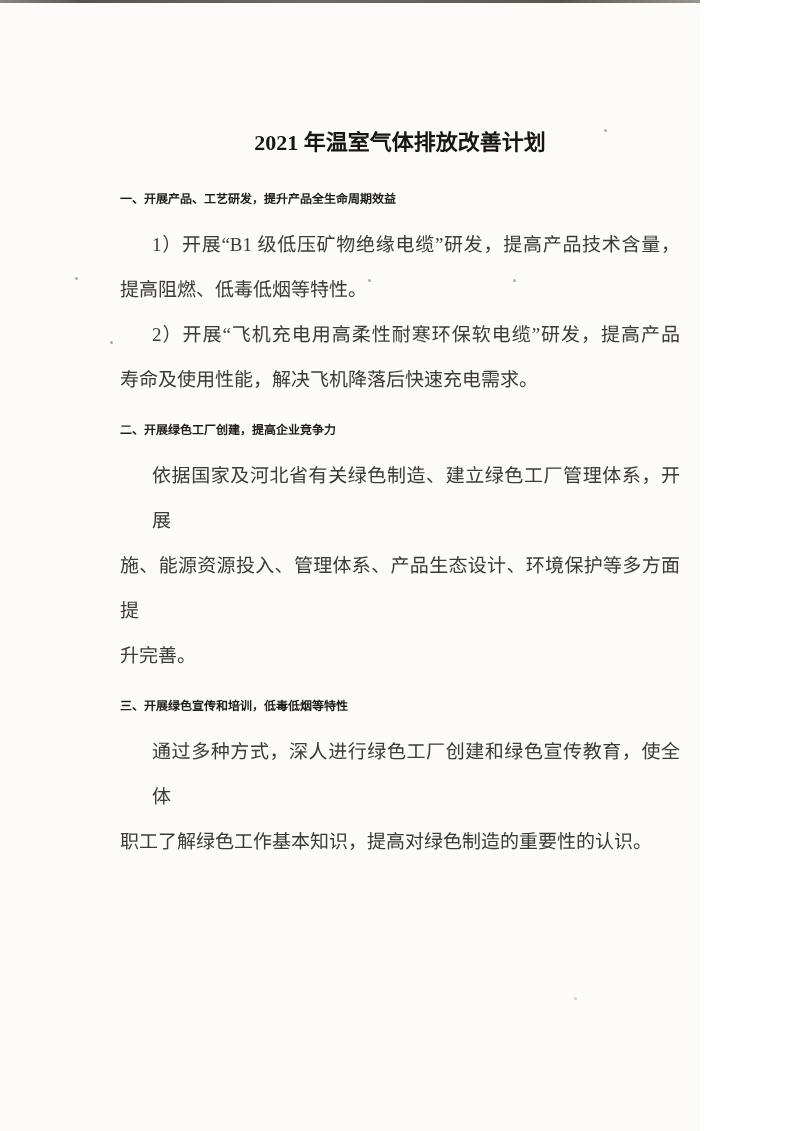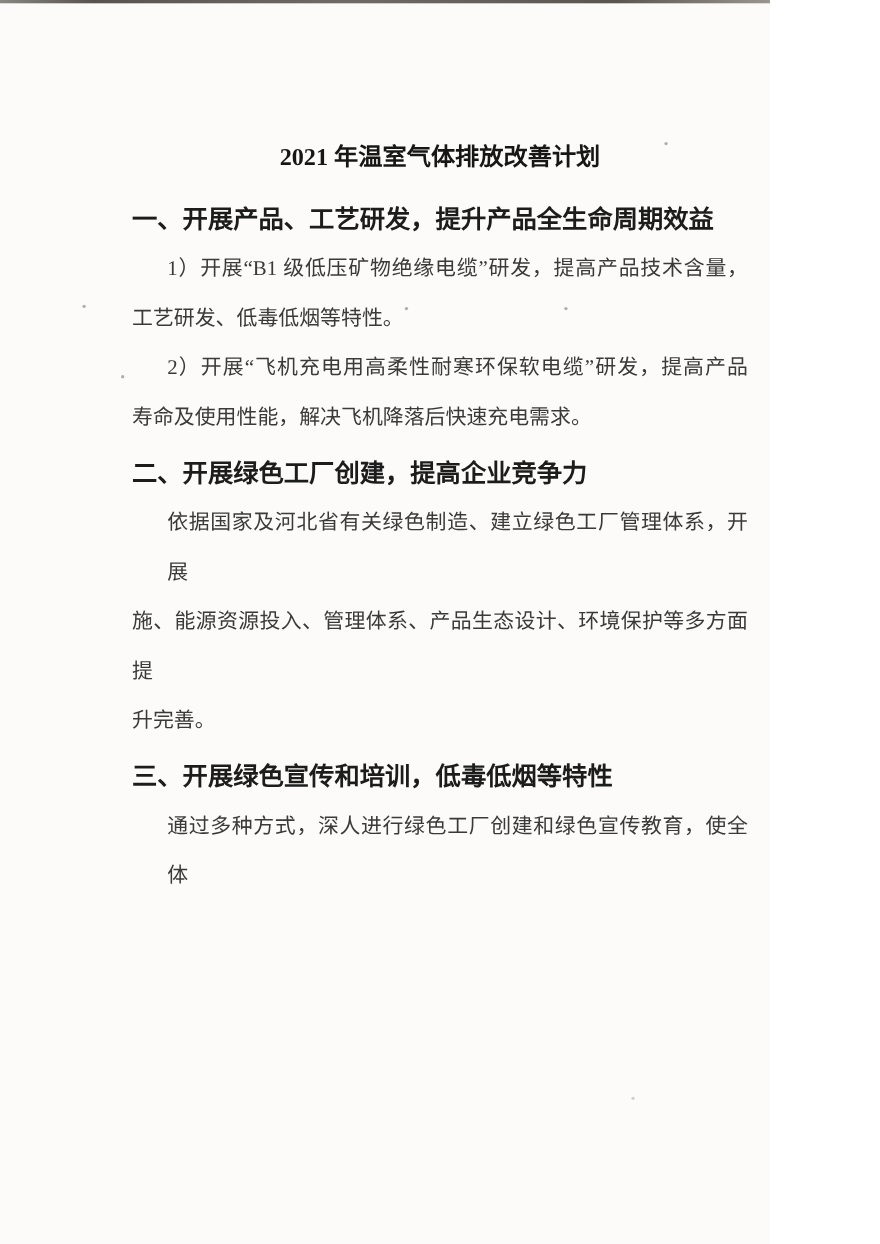--- a/index.html
+++ b/index.html
@@ -48,21 +48,21 @@
   }
   .title {
     font-size: 22px;
     font-weight: bold;
     color: #161616;
     text-align: center;
     line-height: 45px;
     white-space: nowrap;
   }
   .heading {
-    font-size: 23px;
+    font-size: 12px;
     font-weight: bold;
     color: #1c1c1c;
     line-height: 45px;
     margin-top: 6px;
     white-space: nowrap;
   }
   .section-1 .heading {
     margin-top: 12px;
   }
   .line {
@@ -93,31 +93,32 @@
   <div class="speck" style="left:604px; top:129px;"></div>
   <div class="speck" style="left:574px; top:997px; opacity:0.3;"></div>
 
   <div class="content">
 
     <div class="title">2021 年温室气体排放改善计划</div>
 
     <div class="section section-1">
       <div class="heading">一、开展产品、工艺研发，提升产品全生命周期效益</div>
       <div class="line indent just">1）开展“B1 级低压矿物绝缘电缆”研发，提高产品技术含量，</div>
-      <div class="line">工艺研发、低毒低烟等特性。</div>
+      <div class="line">提高阻燃、低毒低烟等特性。</div>
       <div class="line indent just">2）开展“飞机充电用高柔性耐寒环保软电缆”研发，提高产品</div>
       <div class="line">寿命及使用性能，解决飞机降落后快速充电需求。</div>
     </div>
 
     <div class="section section-2">
       <div class="heading">二、开展绿色工厂创建，提高企业竞争力</div>
       <div class="line indent just">依据国家及河北省有关绿色制造、建立绿色工厂管理体系，开展</div>
       <div class="line just">施、能源资源投入、管理体系、产品生态设计、环境保护等多方面提</div>
       <div class="line">升完善。</div>
     </div>
 
     <div class="section section-3">
       <div class="heading">三、开展绿色宣传和培训，低毒低烟等特性</div>
       <div class="line indent just">通过多种方式，深人进行绿色工厂创建和绿色宣传教育，使全体</div>
+      <div class="line">职工了解绿色工作基本知识，提高对绿色制造的重要性的认识。</div>
     </div>
 
   </div>
 </div>
 
 </body></html>

